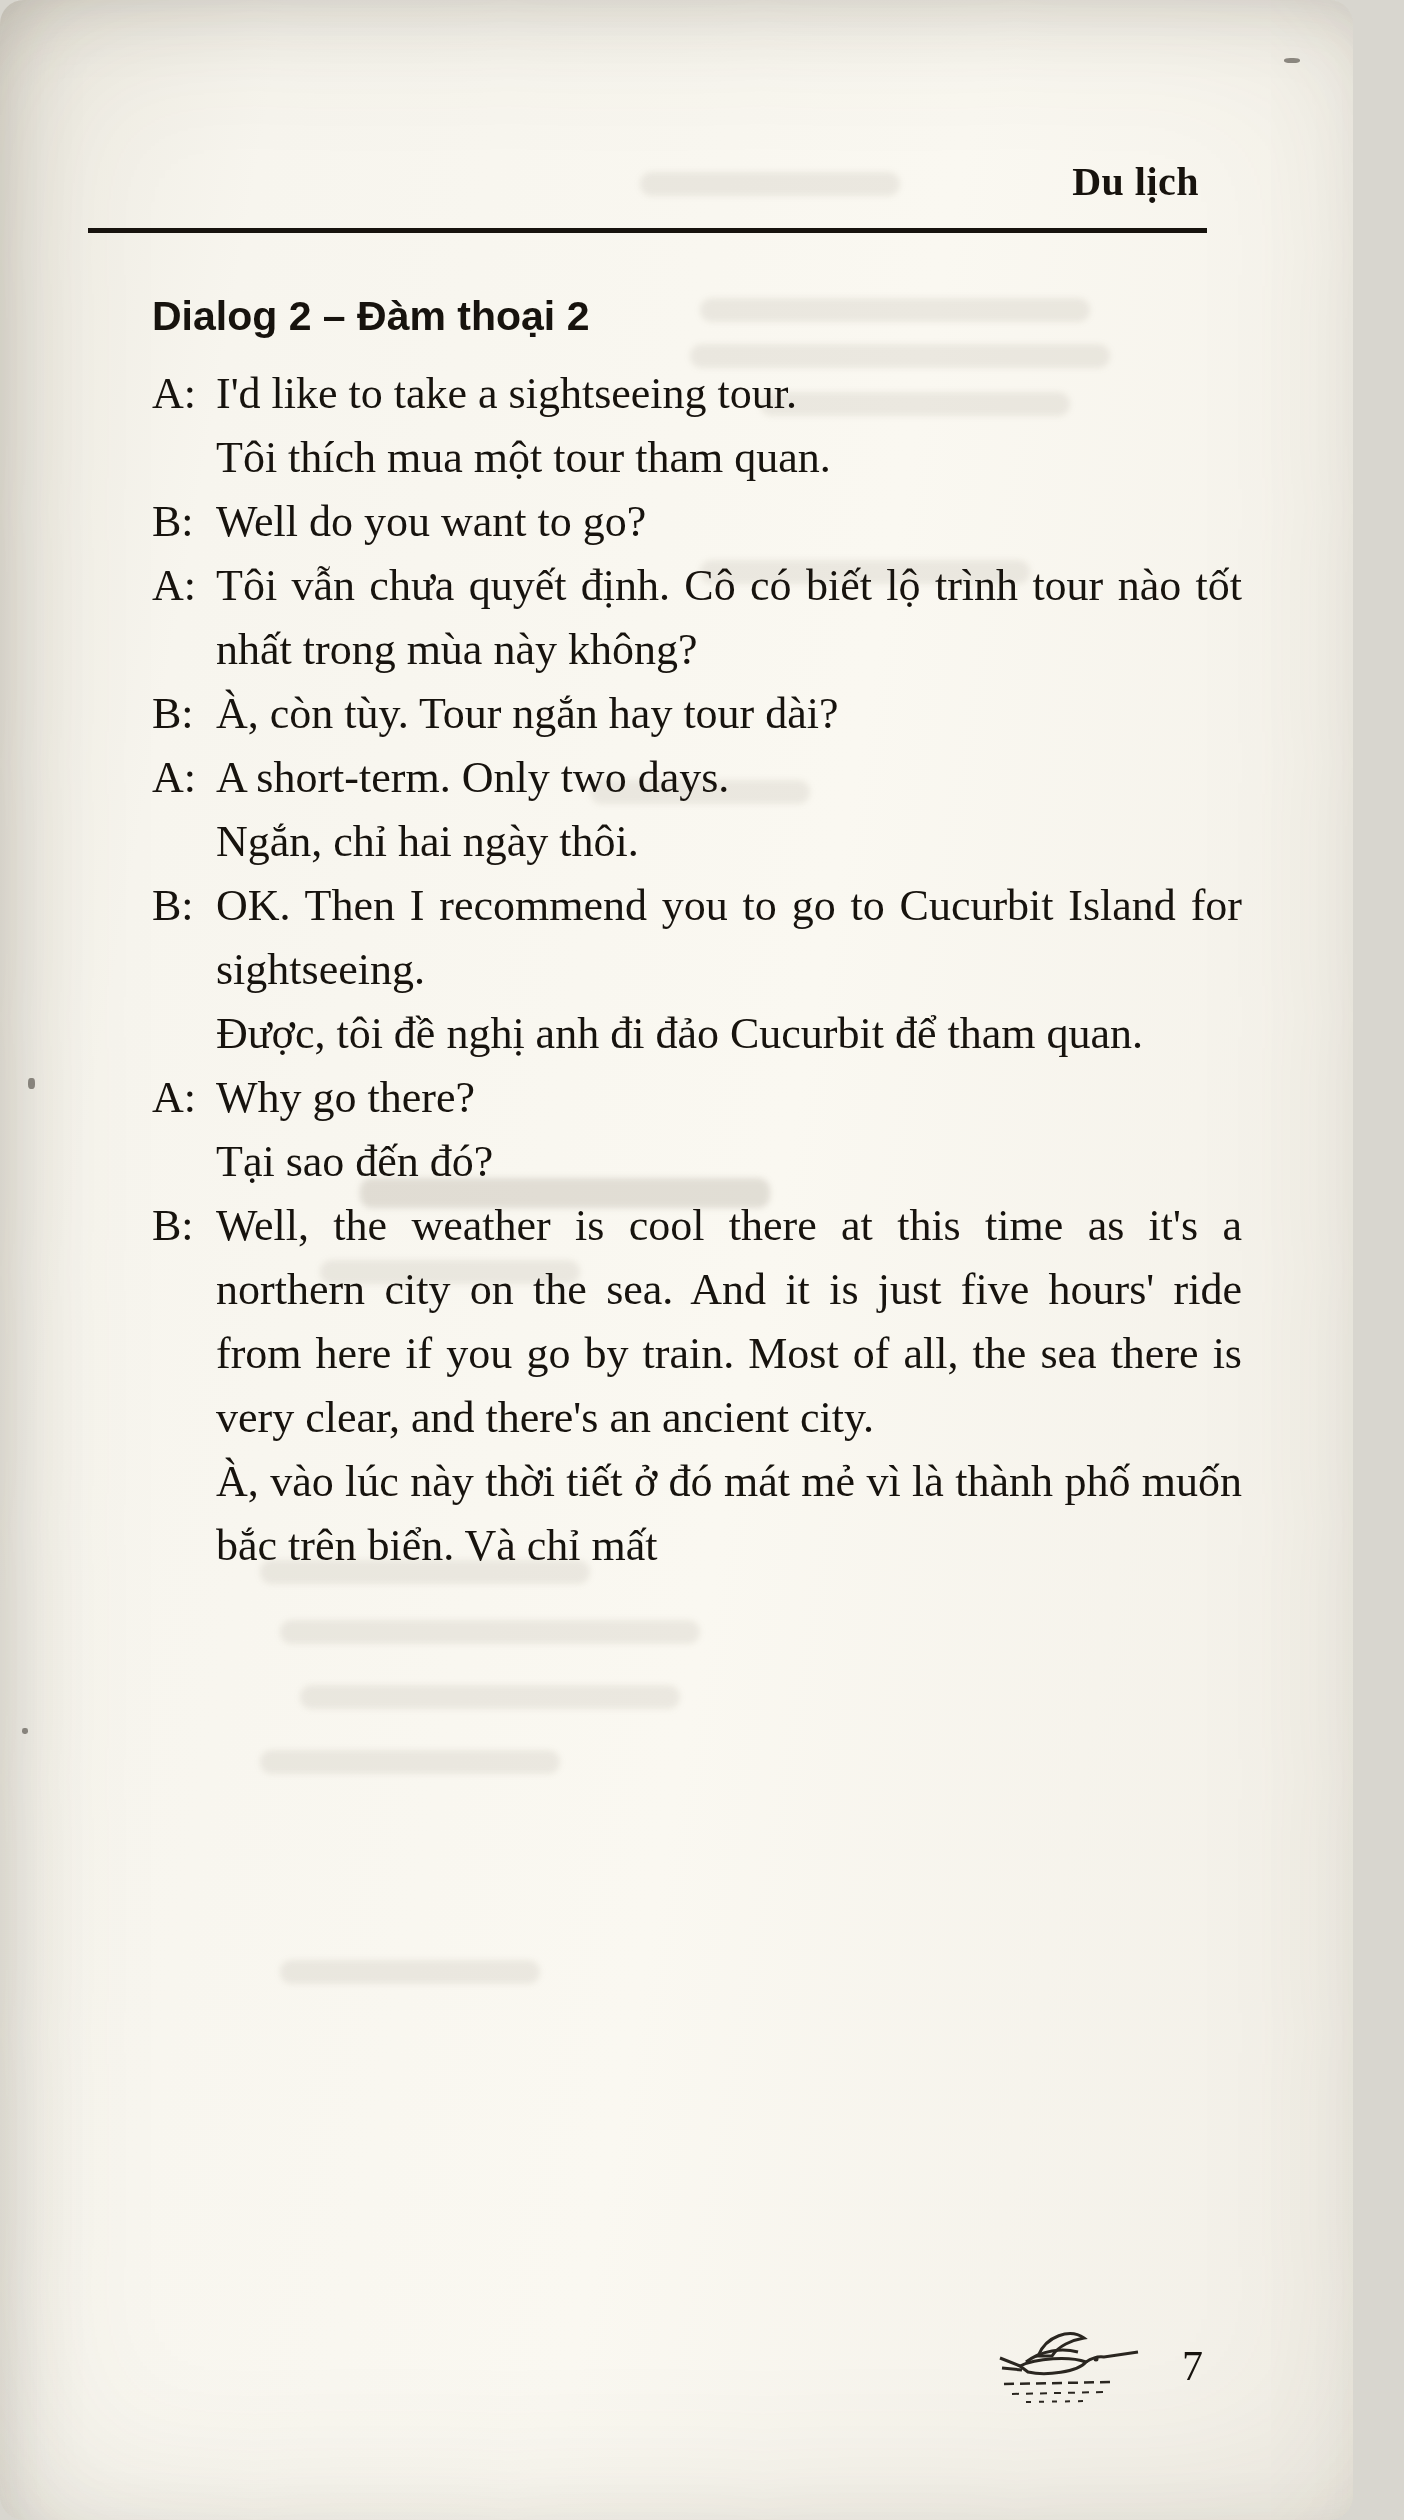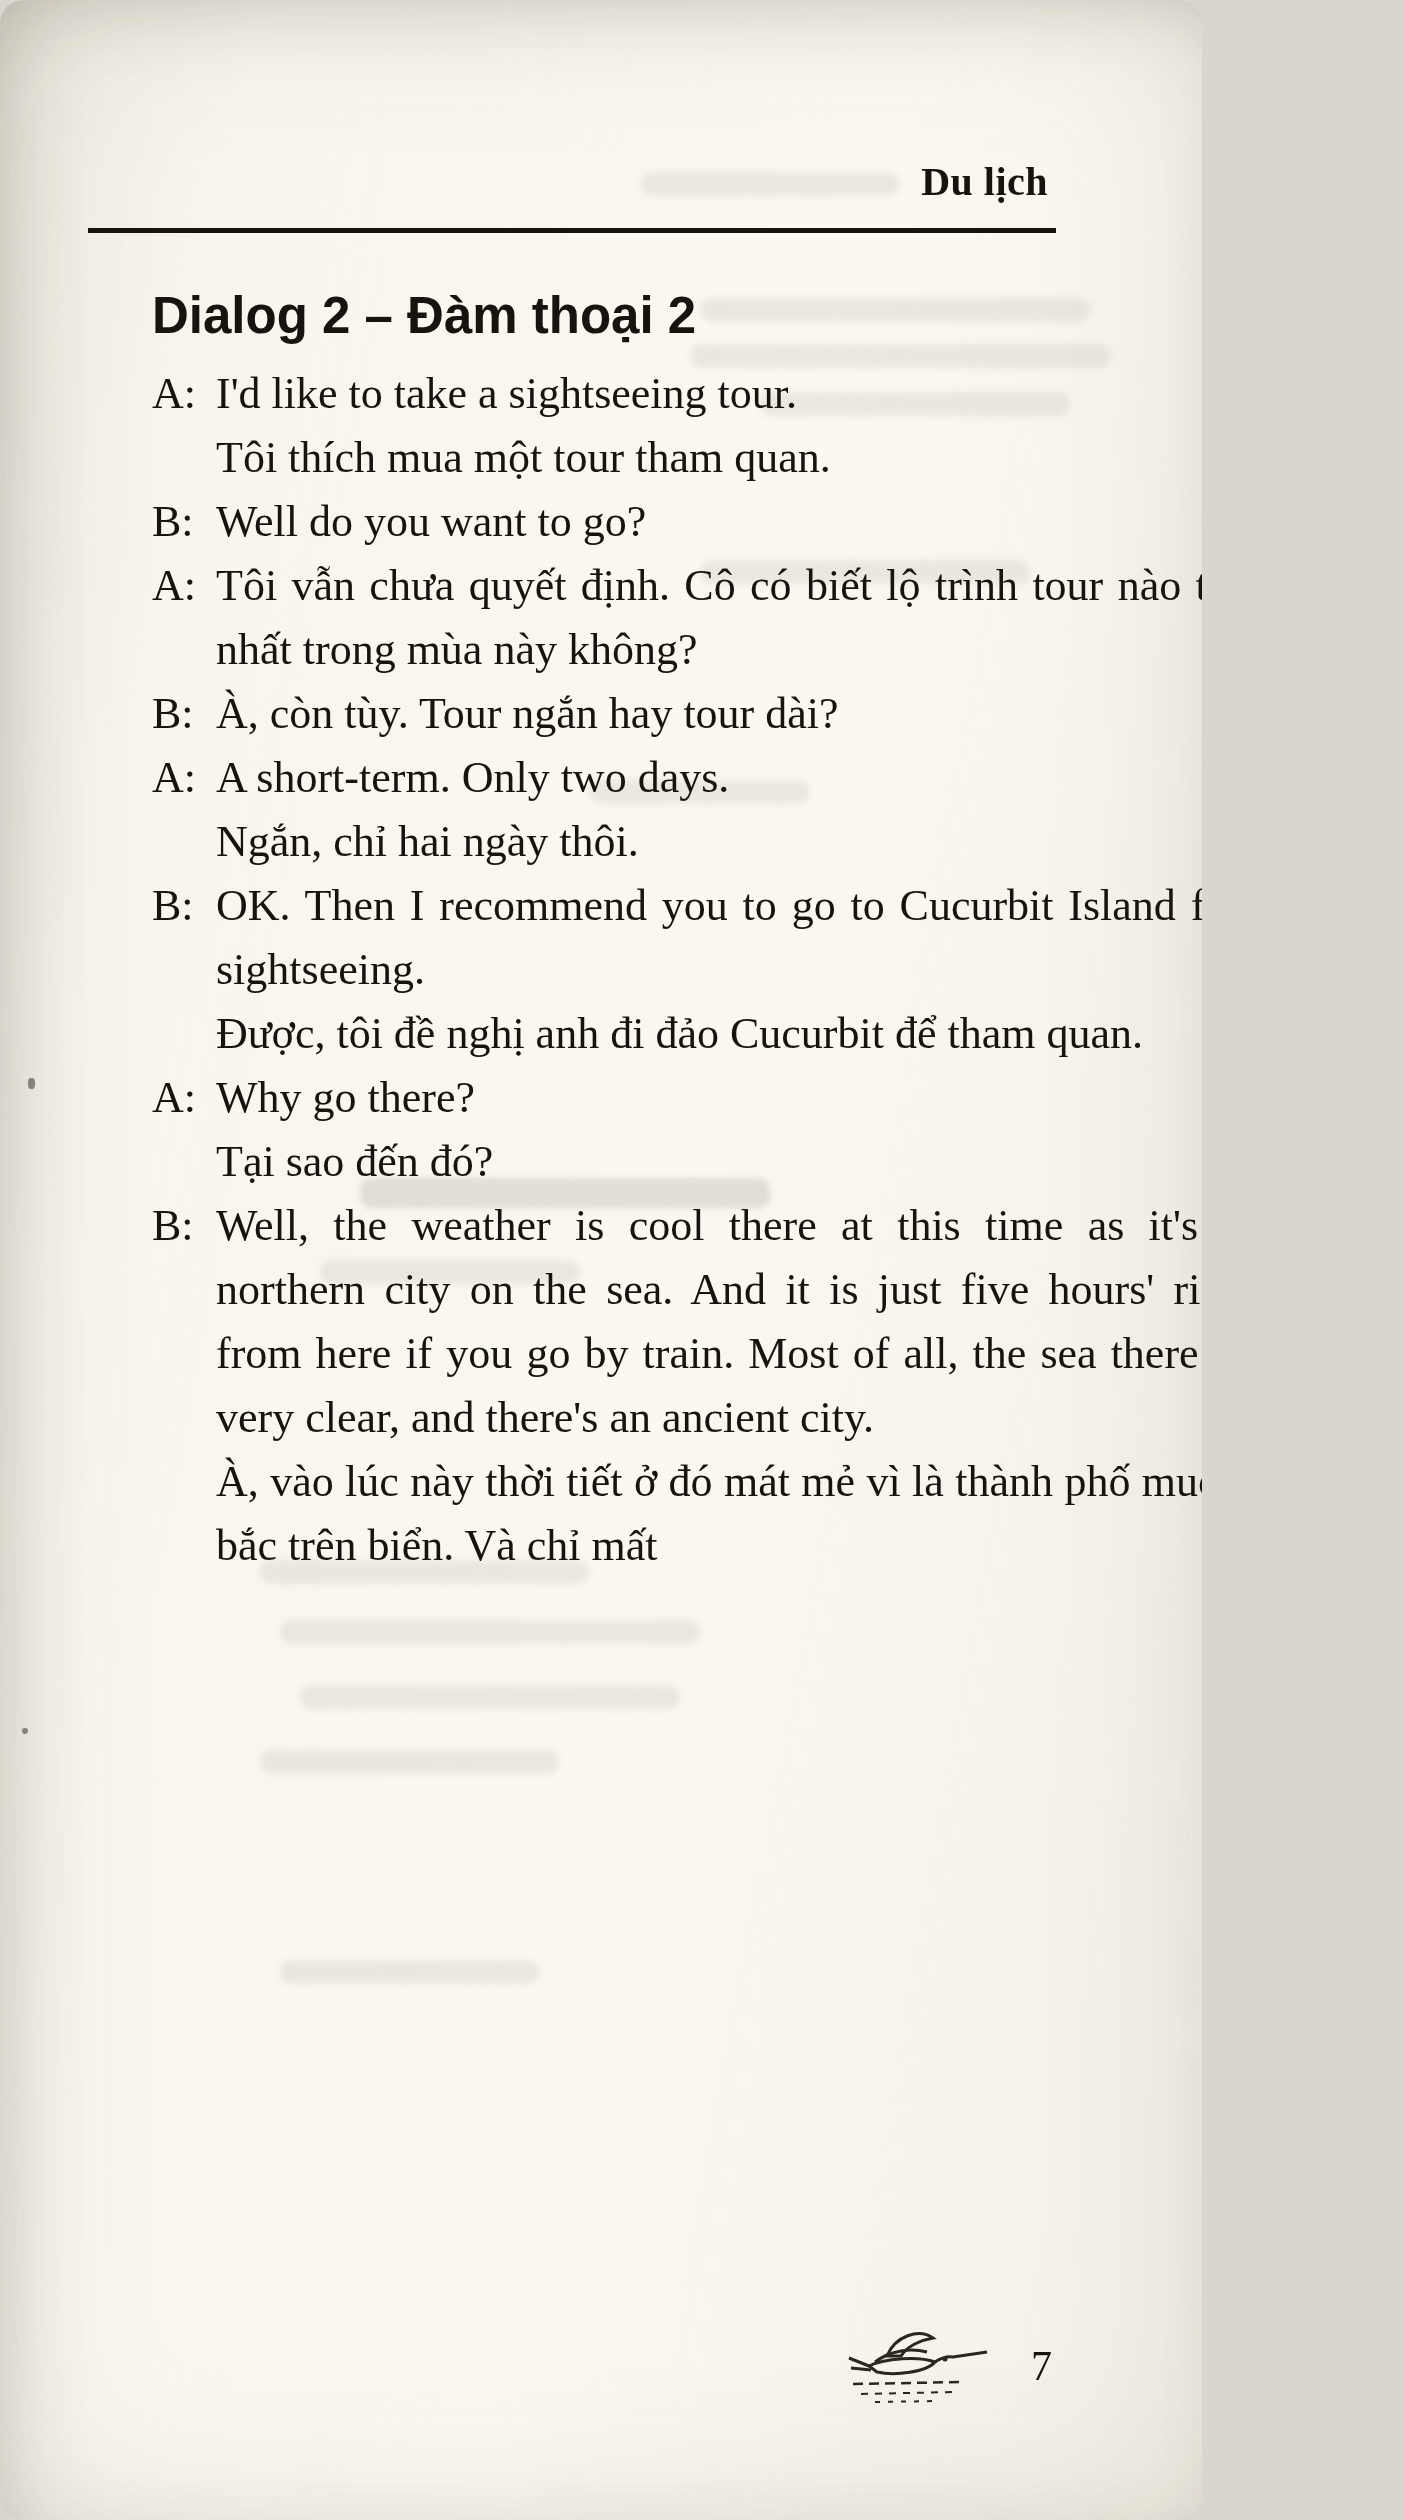--- a/index.html
+++ b/index.html
@@ -3,21 +3,21 @@
 <meta charset="utf-8">
 <style>
   html, body { margin: 0; padding: 0; }
   body {
     width: 1404px; height: 2520px;
     background: #d8d6cf;
     font-family: "Liberation Serif", "DejaVu Serif", serif;
   }
   .page {
     position: relative;
-    width: 1202px; height: 2520px;
+    width: 1353px; height: 2520px;
     overflow: hidden;
     color: var(--ink, #17130e);
     background: linear-gradient(100deg, #eeebe2 0%, #f7f5ee 16%, #faf8f1 55%, #f2efe7 100%);
     box-shadow: inset 0 0 170px rgba(90,80,60,.12),
                 inset 36px 0 90px -40px rgba(60,50,40,.20),
                 inset 0 40px 90px -50px rgba(60,50,40,.18);
     border-radius: 24px;
   }
 
   
@@ -37,21 +37,21 @@
   .header-rule {
     position: absolute; left: 88px; right: 146px; top: 228px;
     height: 5px; background: var(--ink, #17130e);
   }
 
   .content {
     position: absolute; left: 152px; top: 286px; width: 1090px;
   }
   .dialog-title {
     font-family: "Liberation Sans", "DejaVu Sans", sans-serif;
-    font-weight: 700; font-size: 51px; line-height: 60px;
+    font-weight: 700; font-size: 41px; line-height: 60px;
     margin: 0 0 16px 0;
   }
   .entry p {
     margin: 0;
     font-size: 44px; line-height: 64px;
     text-align: justify;
   }
   .en { position: relative; padding-left: 64px; }
   .speaker { position: absolute; left: 0; top: 0; }
   .vi { padding-left: 64px; }

